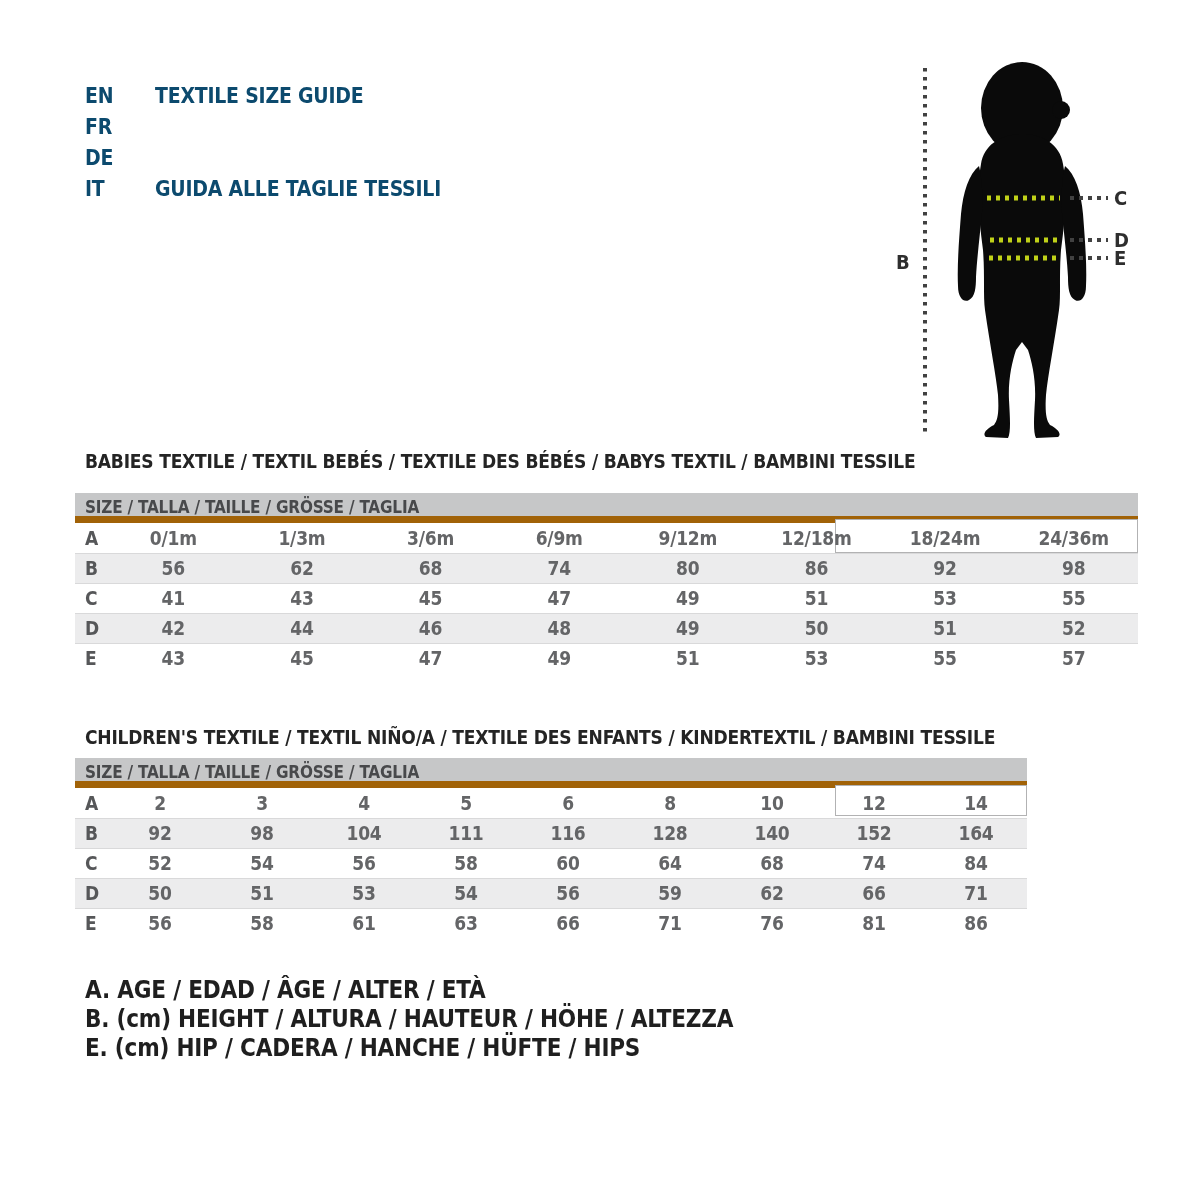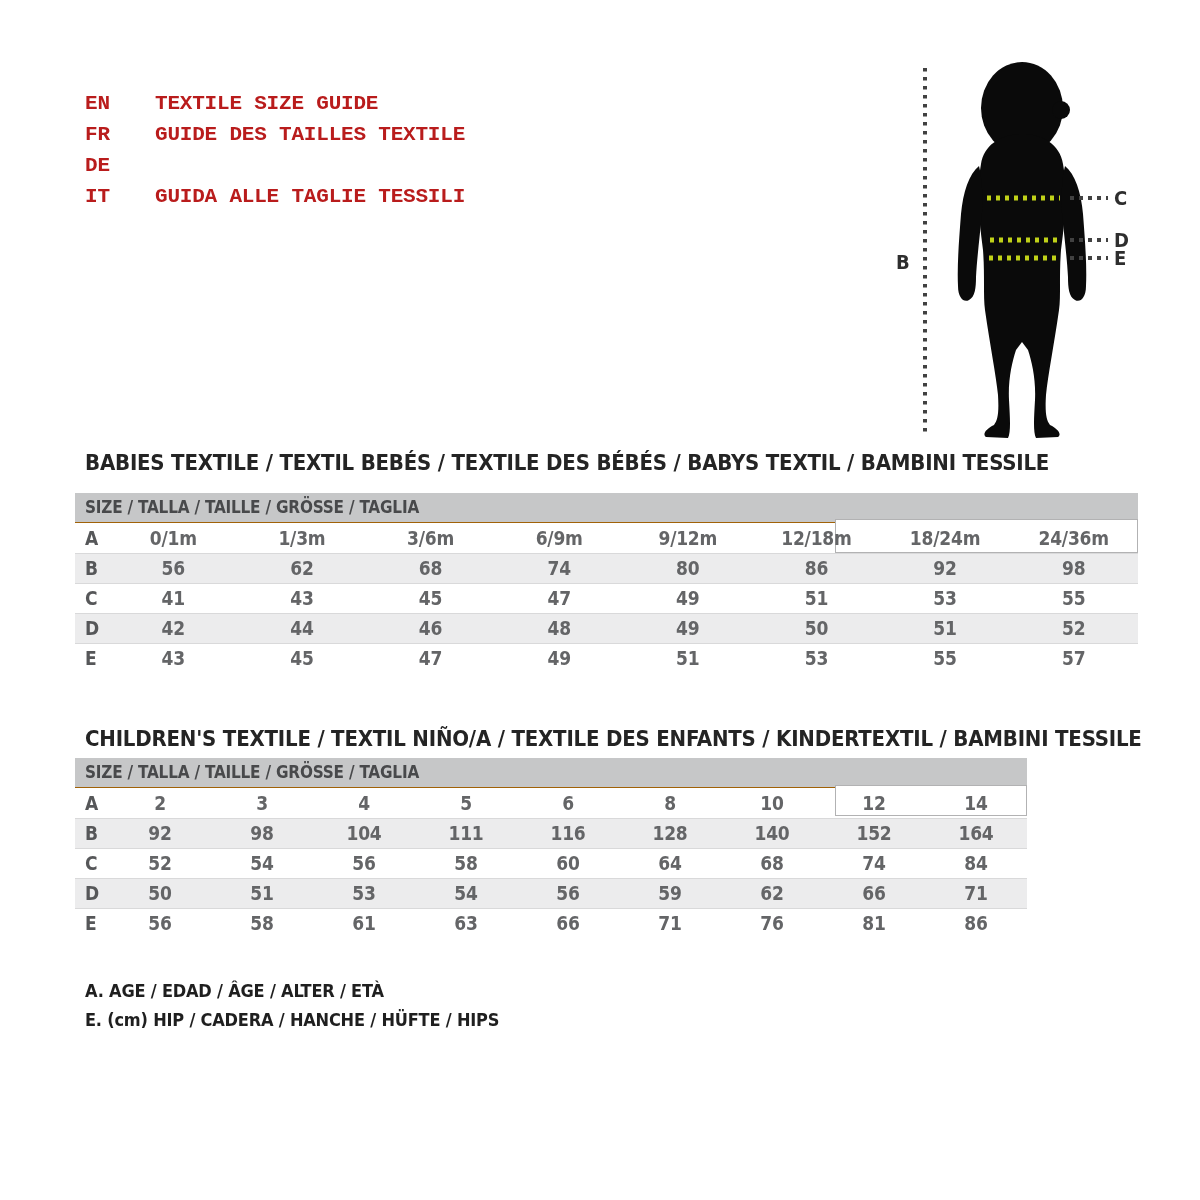--- a/index.html
+++ b/index.html
@@ -9,69 +9,68 @@
     font-stretch:condensed;
     font-weight:bold;
     letter-spacing:-0.2px;
     position:relative;
     overflow:hidden;
   }
   .abs { position:absolute; }
 
   
   .lang-block { left:85px; top:84px; }
-  .lang-row { display:flex; height:31px; align-items:flex-end; color:#b91c1c; font-size:21px;font-family:Liberation Mono, monospace; }
+  .lang-row { display:flex; height:31px; align-items:flex-start; color:#0c4a6e; font-size:21px; }
   .lang-code { width:70px; }
 
   
   .figure-wrap { left:890px; top:50px; width:280px; height:400px; }
 
   
-  .section-title { font-size:22px; color:#242424; white-space:nowrap; }
+  .section-title { font-size:19px; color:#242424; white-space:nowrap; }
   .babies-title { left:85px; top:450px; }
   .children-title { left:85px; top:726px; }
 
   
   .size-table { position:absolute; }
   .babies-table { left:75px; top:493px; width:1063px; }
   .children-table { left:75px; top:758px; width:952px; }
   .thead {
-    height:30px; background:#c6c7c8; border-bottom:1px solid #a16207;
+    height:30px; background:#c6c7c8; border-bottom:7px solid #a16207;
     color:#48494b; font-size:17px; line-height:29px; padding-left:10px;
   }
   table { width:100%; border-collapse:collapse; table-layout:fixed; }
   td { height:30px; text-align:center; font-size:19px; color:#646567; border-top:1px solid #d9d9da; }
   tr:first-child td { border-top:none; }
   td.rl { width:34px; text-align:left; padding-left:10px; color:#565759; }
   tr:nth-child(2) td, tr:nth-child(4) td { background:#ececed; }
   td span { position:relative; z-index:3; }
   .overlay {
     position:absolute; z-index:2; background:#ffffff;
     border:1px solid #b2b2b3;
   }
   .babies-overlay { left:760px; top:26px; width:303px; height:34px; }
   .children-overlay { left:760px; top:27px; width:192px; height:31px; }
 
   
-  .legend-block { left:85px; top:976px; color:#1f1f1f; font-size:18px; }
+  .legend-block { left:85px; top:976px; color:#1f1f1f; font-size:24px; }
   .legend-line { height:29px; line-height:29px; white-space:nowrap; }
 
   svg text { font-family:"DejaVu Sans", sans-serif; font-stretch:condensed; font-weight:bold; }
 </style>
 </head>
 <body>
 
 <div class="abs lang-block">
   <div class="lang-row">
     <span class="lang-code">EN</span>
     <span>TEXTILE SIZE GUIDE</span>
   </div>
   <div class="lang-row">
     <span class="lang-code">FR</span>
-    <span>GUIDE DES TAILLES TEXTILE</span>
   </div>
   <div class="lang-row">
     <span class="lang-code">DE</span>
   </div>
   <div class="lang-row">
     <span class="lang-code">IT</span>
     <span>GUIDA ALLE TAGLIE TESSILI</span>
   </div>
 </div>
 
@@ -269,14 +268,15 @@
           <td><span>81</span></td>
           <td><span>86</span></td>
         </tr>
       </tbody>
   </table>
   <div class="overlay children-overlay"></div>
 </div>
 
 <div class="abs legend-block">
   <div class="legend-line">A. AGE / EDAD / ÂGE / ALTER / ETÀ</div>
+  <div class="legend-line">B. (cm) HEIGHT / ALTURA / HAUTEUR / HÖHE / ALTEZZA</div>
   <div class="legend-line">E. (cm) HIP / CADERA / HANCHE / HÜFTE / HIPS</div>
 </div>
 
 </body></html>

